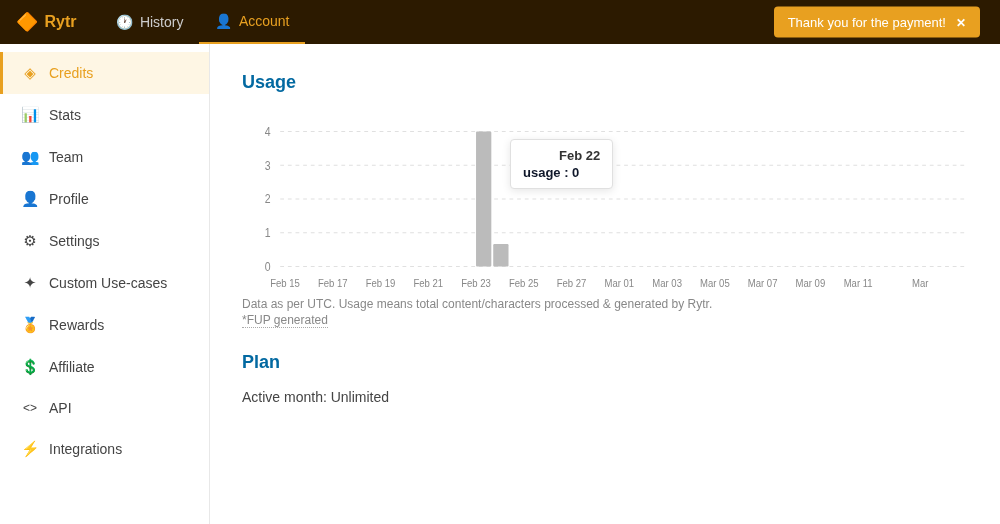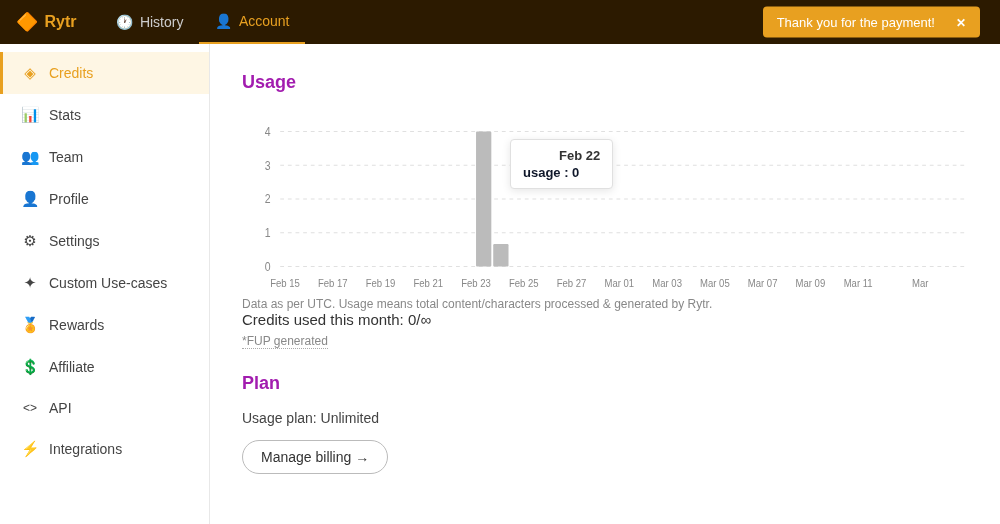--- a/index.html
+++ b/index.html
@@ -52,21 +52,21 @@
       right: 20px;
       top: 50%;
       transform: translateY(-50%);
       background: #e8a020;
       color: white;
       padding: 8px 14px;
       border-radius: 4px;
       font-size: 13px;
       display: flex;
       align-items: center;
-      gap: 21px;
+      gap: 10px;
     }
     .topbar-notification .close-x {
       cursor: pointer;
       font-weight: bold;
       font-size: 12px;
     }
 
     
     .layout {
       display: flex;
@@ -107,21 +107,21 @@
     .main {
       flex: 1;
       background: #fff;
       overflow-y: auto;
       padding: 28px 32px;
     }
 
     .section-title {
       font-size: 18px;
       font-weight: 600;
-      color: #a21caf;
+      color: #0369a1;
       margin-bottom: 16px;
     }
 
     
     .chart-container {
       width: 100%;
       height: 180px;
       position: relative;
       margin-bottom: 8px;
     }
@@ -303,30 +303,23 @@
 
       
       <div class="chart-tooltip">
         <div class="tooltip-date">Feb 22</div>
         <div class="tooltip-usage">usage : 0</div>
       </div>
     </div>
 
     <p class="chart-note">Data as per UTC. Usage means total content/characters processed &amp; generated by Rytr.</p>
 
-    <p class="credits-used">
-      <span>Credits used this month:</span>
-      <span>0/∞</span>
-    </p>
     <p class="fup-note">*FUP generated</p>
 
     <div class="plan-section">
       <h3 class="section-title">Plan</h3>
       <p class="active-plan">
-        <span>Usage plan:</span>
+        <span>Active month:</span>
         <span>Unlimited</span>
       </p>
-      <button class="manage-billing-btn">
-        <span>Manage billing →</span>
-      </button>
     </div>
   </main>
 </div>
 
 </body></html>

